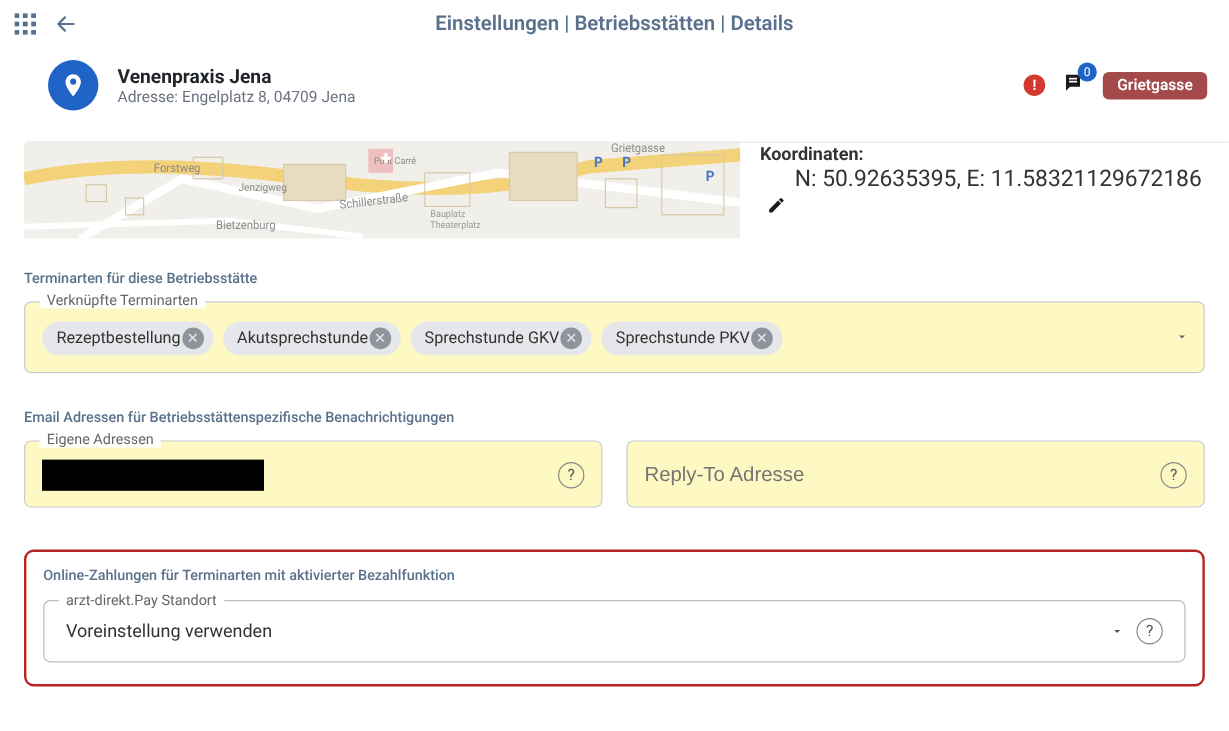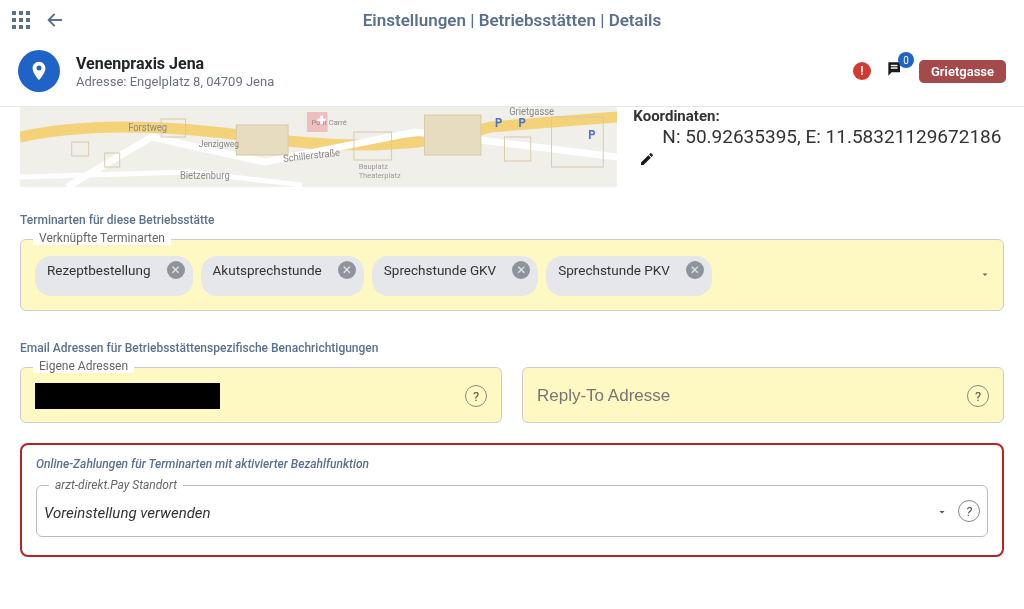--- a/index.html
+++ b/index.html
@@ -2,21 +2,21 @@
 <html><head>
 <meta charset="utf-8">
 <style>
   * { box-sizing: border-box; margin: 0; padding: 0; }
   html, body { width: 1024px; height: 609px; font-family: -apple-system, BlinkMacSystemFont, "Segoe UI", Roboto, sans-serif; color: #333; background: #fff; }
   .topbar { height: 40px; display: flex; align-items: center; padding: 0 12px; border-bottom: 0; position: relative; }
   .topbar-title { position: absolute; left: 0; right: 0; text-align: center; font-size: 17px; color: #5a718c; font-weight: 600; pointer-events: none; }
   .topbar-left { display: flex; align-items:center; gap: 14px; z-index:1; }
   .apps-icon, .back-icon { color: #5a718c; cursor: pointer; display:flex; align-items:center; }
 
-  .header-card { display:flex; align-items:center; padding: 10px 18px 14px 18px; border-bottom: 1px solid #e3e6ea; }
+  .header-card { display:flex; align-items:center; padding: 10px 18px 26px 18px; border-bottom: 1px solid #e3e6ea; margin-left: 22px; }
   .loc-icon-wrap { width:42px; height:42px; border-radius:50%; background:#1f63c7; display:flex; align-items:center; justify-content:center; margin-right: 16px; }
   .loc-icon-wrap svg { fill:#fff; }
   .loc-text h2 { font-size:16px; font-weight:700; color:#212529; line-height:1.25; }
   .loc-text .addr { font-size:13px; color:#6b7280; }
   .header-right { margin-left:auto; display:flex; align-items:center; gap:14px; }
   .warn-dot { width:18px; height:18px; border-radius:50%; background:#d33a2f; display:flex; align-items:center; justify-content:center; color:#fff; font-size:12px; font-weight:700; }
   .notif-wrap { position:relative; }
   .notif-icon { width:20px; height:20px; }
   .notif-badge { position:absolute; top:-7px; right:-9px; background:#1f63c7; color:#fff; border-radius:9px; font-size:10px; min-width:16px; height:16px; display:flex;align-items:center;justify-content:center; padding:0 3px; }
   .status-pill { background:#a54a4a; color:#fff; font-size:13px; font-weight:600; padding:4px 12px; border-radius:5px; }
@@ -30,33 +30,33 @@
   .coords-title { font-weight:700; font-size:15px; }
   .coords-val { font-size:19px; display:inline;margin-left:29px; }
   .edit-pencil { display:inline-flex; margin-left:6px; cursor:pointer; vertical-align:middle; }
 
   .section-heading { color:#5a718c; font-size:12px; font-weight:500; margin-bottom: 12px; }
 
   .field-box { border:1px solid #c9ccd1; border-radius:6px; position:relative; padding: 16px 14px 14px 14px; background:#fef9c3; }
   .field-label { position:absolute; top:-9px; left:12px; background:#fff; padding:0 6px; font-size:12px; color:#666; }
 
   .chips-row { display:flex; flex-wrap:wrap; gap:8px; align-items:center; min-height:28px; }
-  .chip { background:#e5e7ea; border-radius: 16px; padding: 5px 8px 17px 12px; font-size:13.5px; color:#333; display:flex; align-items:center; gap:16px; }
+  .chip { background:#e5e7ea; border-radius: 16px; padding: 5px 8px 5px 12px; font-size:13.5px; color:#333; display:flex; align-items:center; gap:1px; }
   .chip-x { width:18px; height:18px; border-radius:50%; background:#8f949c; display:flex; align-items:center; justify-content:center; color:#e5e7ea; font-size:12px; line-height:1; cursor:pointer; }
   .chips-caret { position:absolute; right:12px; top:50%; transform:translateY(-50%); color:#666; cursor:pointer; }
 
   .email-row { display:flex; gap:20px; }
   .email-row .field-box { flex:1; display:flex; align-items:center; height:56px; }
   .email-input { border:none; outline:none; font-size:17px; flex:1; background:transparent; color:#555; }
   .redact { background:#000; height:26px; width:185px; }
   .help-q { width:22px; height:22px; border:1.5px solid #888; border-radius:50%; display:flex; align-items:center; justify-content:center; font-size:13px; color:#555; cursor:pointer; flex:none; }
 
-  .red-frame { border:2.5px solid #b42424; border-radius:8px; padding: 12px 14px 18px 14px; margin-top:20px;font-style:italic; }
+  .red-frame { border:2.5px solid #b42424; border-radius:8px; padding: 12px 14px 18px 14px; margin-top:35px; }
   .red-frame .section-heading { margin-bottom:14px; }
-  .pay-box { border:1px solid #b8bcc1; border-radius:6px; position:relative; padding:14px 7px; display:flex; align-items:flex-end; }
+  .pay-box { border:1px solid #b8bcc1; border-radius:6px; position:relative; padding:14px 18px; display:flex; align-items:center; }
   .pay-label { position:absolute; top:-8px; left:12px; background:#fff; padding:0 6px; font-size:12px; color:#666; }
   .pay-value { font-size:15px; color:#333; flex:1; }
   .pay-caret { color:#555; margin-right:10px; cursor:pointer; }
 </style>
 </head>
 <body>
 
 <div class="topbar">
   <div class="topbar-left">
     <span class="apps-icon">

